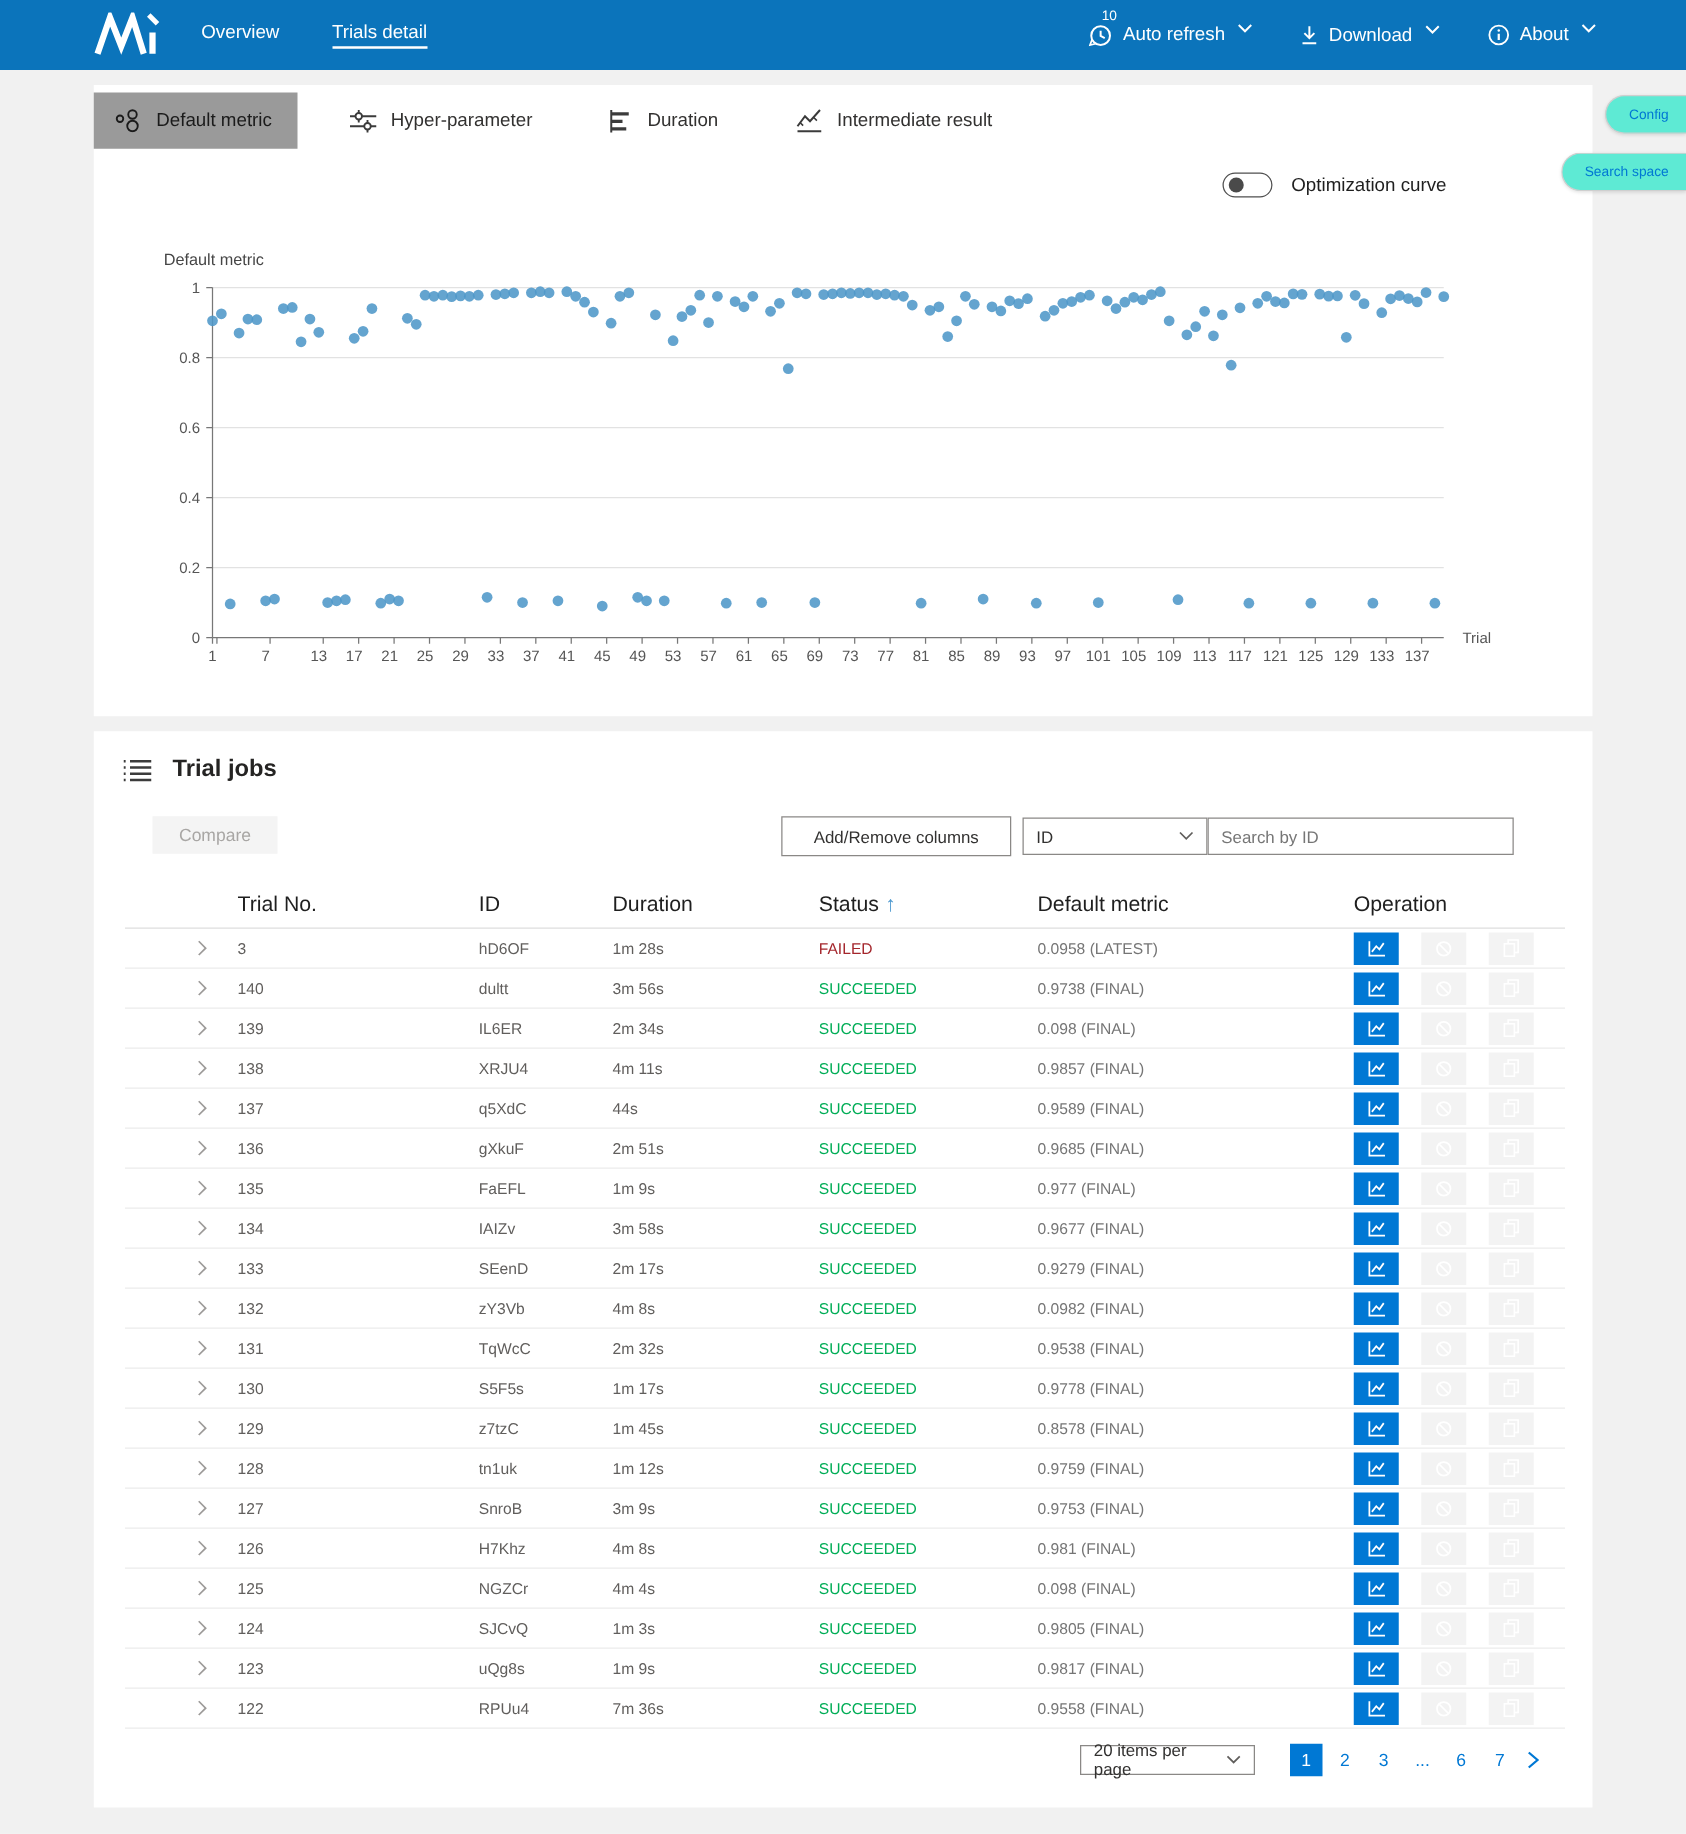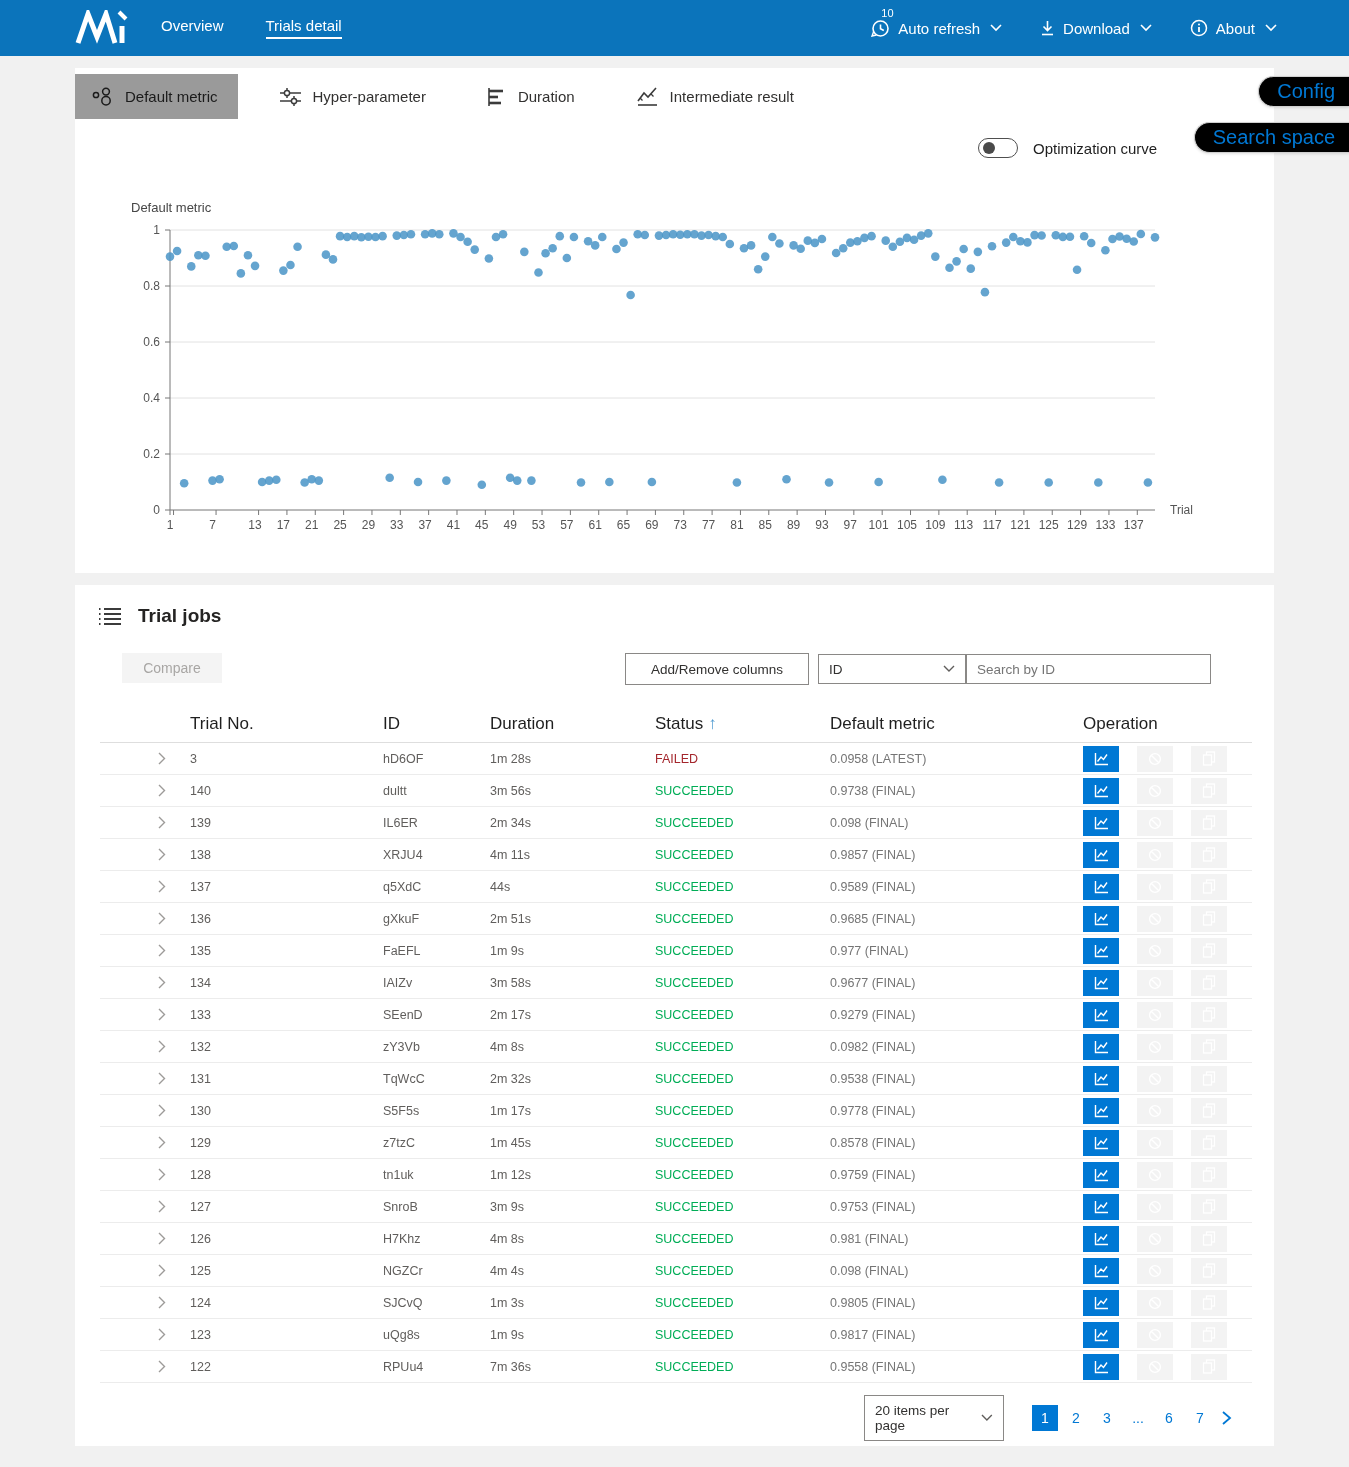--- a/index.html
+++ b/index.html
@@ -6,37 +6,37 @@
   html,body { width:1349px; background:#f1f1f1; font-family:"Liberation Sans", sans-serif; }
   body { position:relative; height:1467px; overflow:hidden; }
 
   
   .topnav { position:absolute; top:0; left:0; width:1349px; height:56px; background:#0b74bb; display:flex; align-items:center; color:#fff; }
   .logo { margin-left:75px; display:flex; align-items:center; }
   .nav-links { display:flex; gap:42px; margin-left:28px; font-size:15px; }
   .nav-link { color:#fff; cursor:pointer; padding-bottom:3px; }
   .nav-link.active { border-bottom:2px solid #fff; }
   .nav-right { margin-left:auto; margin-right:72px; display:flex; align-items:center; gap:38px; font-size:15px; }
-  .nav-item { display:flex; align-items:center; gap:8px; cursor:pointer; position:relative; }
+  .nav-item { display:flex; gap:8px; cursor:pointer; position:relative; }
   .badge-10 { position:absolute; top:-12px; left:10px; font-size:11px; }
   .chev { margin-left:2px; }
 
   
   .panel { position:absolute; left:75px; width:1199px; background:#fff; }
   .panel1 { top:68px; height:505px; }
   .panel2 { top:585px; height:861px; }
 
   
   .tabbar { position:absolute; top:6px; left:0; display:flex; gap:24px; }
   .tab { display:flex; align-items:center; gap:11px; height:45px; padding:0 20px 0 17px; font-size:15px; color:#323130; cursor:pointer; }
   .tab.active { background:#9a9a9a; color:#1b1b1b; }
   .tab svg { flex:0 0 auto; }
 
   
-  .side-btn { position:absolute; right:0; height:31px; background:#000000; border:1px solid #cfcfcf; border-right:none; border-radius:16px 0 0 16px; color:#0078d4; font-size:20px; display:flex; align-items:center; padding:0 14px 0 18px; cursor:pointer; box-shadow:0 1px 3px rgba(0,0,0,.12); }
+  .side-btn { position:absolute; right:0; height:31px; background:#5eead4; border:1px solid #cfcfcf; border-right:none; border-radius:16px 0 0 16px; color:#0078d4; font-size:11px; display:flex; align-items:center; padding:0 14px 0 18px; cursor:pointer; box-shadow:0 1px 3px rgba(0,0,0,.12); }
   .side-btn.config { top:76px; }
   .side-btn.search-space { top:122px; }
 
   
   .opt-toggle { position:absolute; top:70px; left:903px; display:flex; align-items:center; gap:15px; }
   .switch { width:40px; height:20px; border:1px solid #4f4f4f; border-radius:10px; position:relative; background:#fff; cursor:pointer; }
   .switch .knob { position:absolute; top:3px; left:4px; width:12px; height:12px; border-radius:50%; background:#4a4a4a; }
   .opt-label { font-size:15px; color:#1f1f1f; }
 
   
@@ -63,21 +63,21 @@
   .status-SUCCEEDED { color:#00ad56; }
   .status-FAILED { color:#a4262c; }
   .metric-cell { color:#757575; }
   .ops { display:flex; gap:18px; }
   .op-btn { width:36px; height:26px; border:none; display:flex; align-items:center; justify-content:center; cursor:pointer; }
   .op-btn.primary { background:#0078d4; }
   .op-btn.disabled { background:#f3f3f3; }
 
   
   .tfoot { position:absolute; top:810px; left:789px; display:flex; align-items:center; }
-  .pagesize-select { width:140px; height:46px; }
+  .pagesize-select { width:140px; height:24px; }
   .pager { display:flex; align-items:center; gap:5px; margin-left:28px; }
   .page { min-width:26px; height:26px; display:flex; align-items:center; justify-content:center; font-size:14px; color:#0078d4; cursor:pointer; }
   .page.active { background:#0078d4; color:#fff; }
   .page.ellipsis { cursor:default; }
   .pg-next { margin-left:8px; display:flex; align-items:center; cursor:pointer; }
 </style>
 </head>
 <body>
 
 <div class="topnav">

